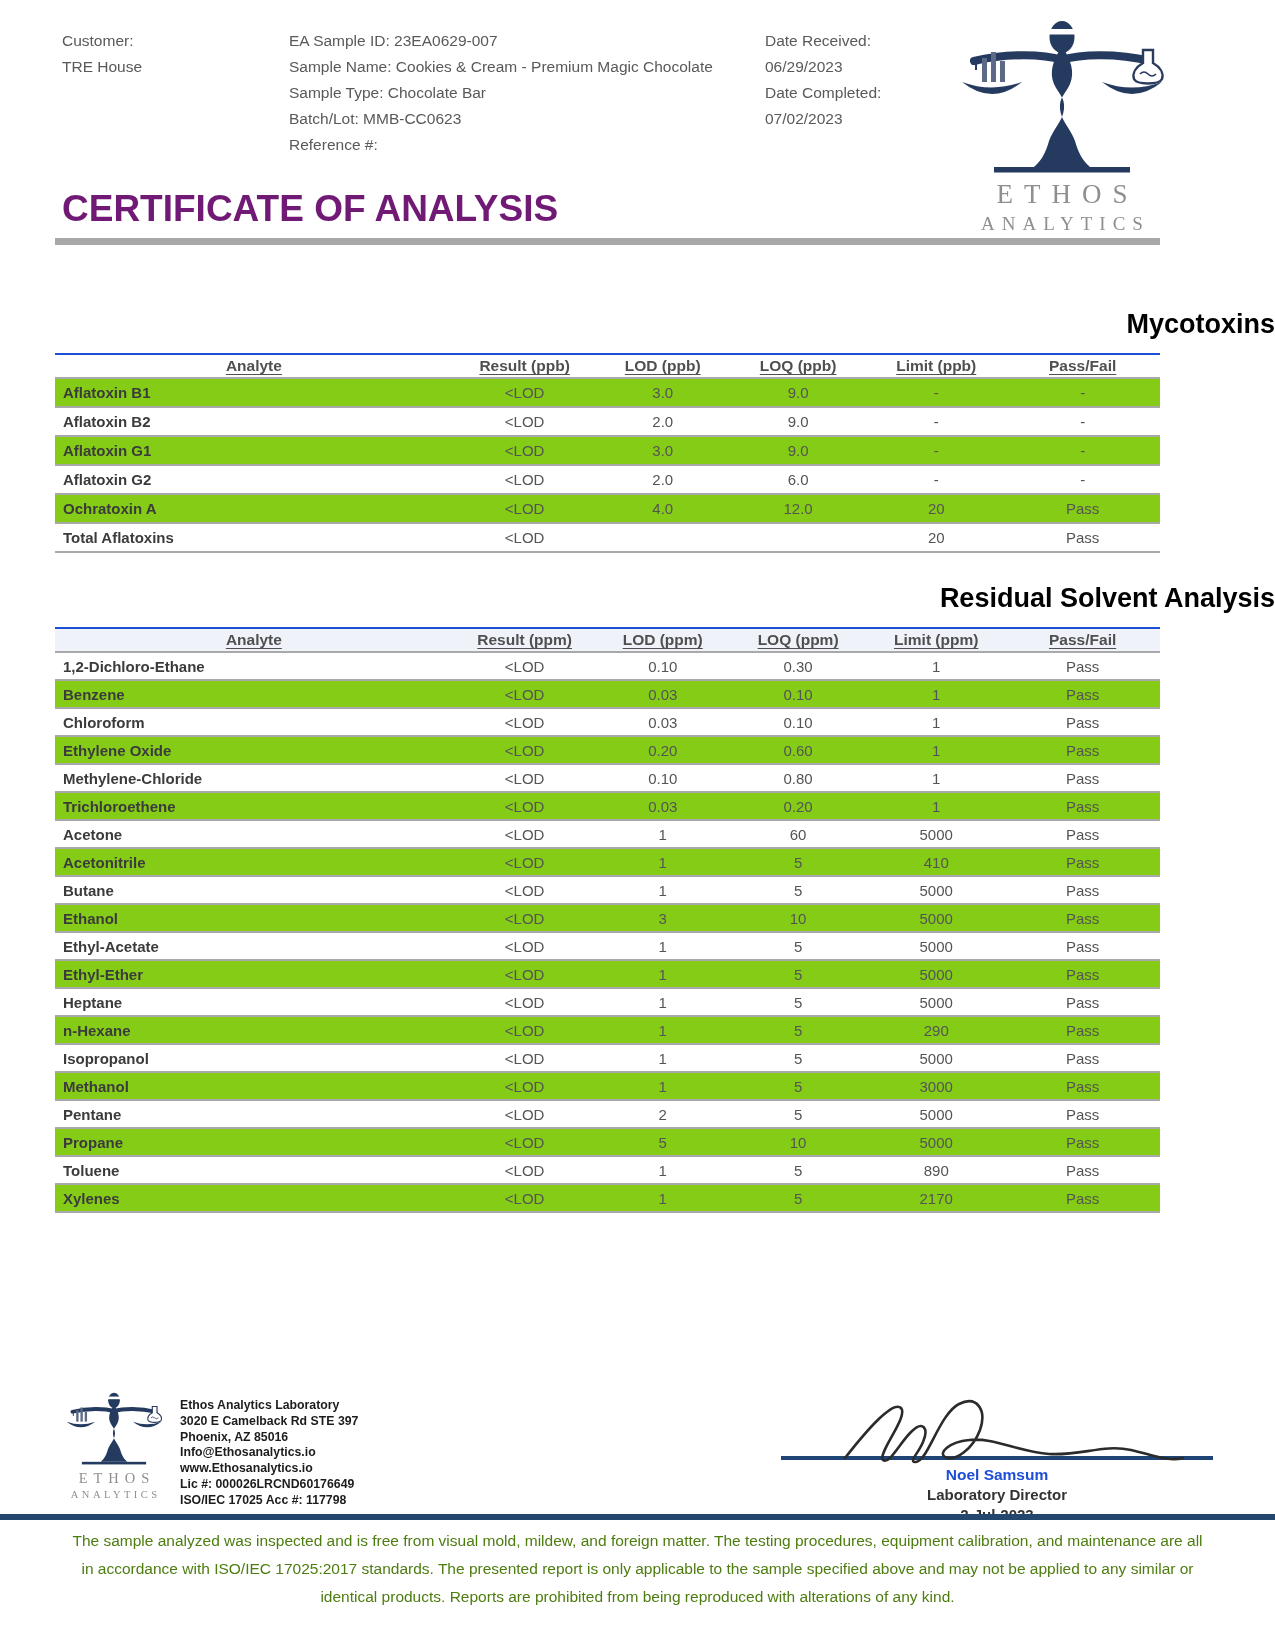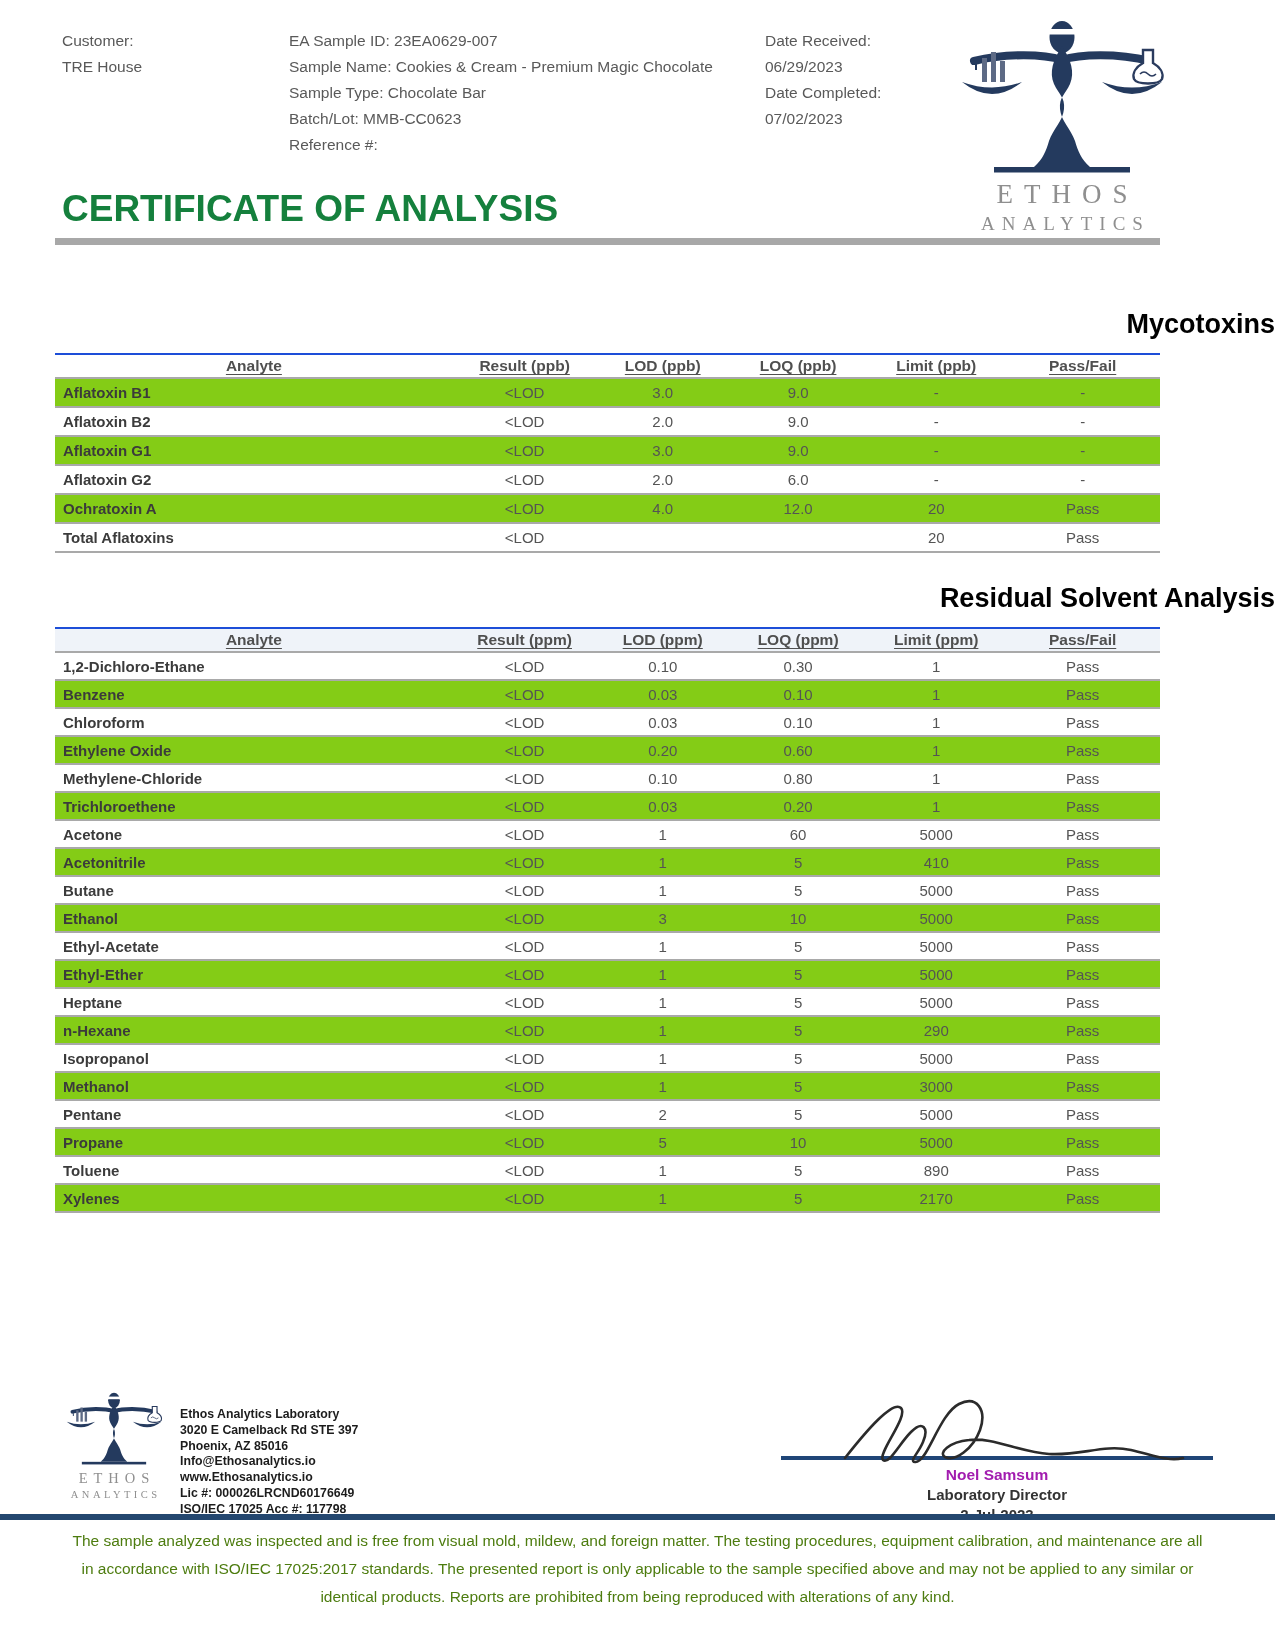--- a/index.html
+++ b/index.html
@@ -12,21 +12,21 @@
   .hdr-line { font-size:15.5px; line-height:26px; color:#595959; }
   .customer-block { position:absolute; left:0; top:2px; }
   .sample-block { position:absolute; left:227px; top:2px; }
   .dates-block { position:absolute; left:703px; top:2px; }
 
   .top-logo { position:absolute; left:890px; top:-6px; width:220px; text-align:center; }
   .logo-word1 { font-family:"Liberation Serif", serif; color:#8f8f8f; font-size:27px; letter-spacing:11px; margin-top:2px; text-indent:11px; }
   .logo-word2 { font-family:"Liberation Serif", serif; color:#8f8f8f; font-size:19px; letter-spacing:7px; margin-top:3px; text-indent:7px; }
 
   
-  .doc-title { margin:8px 62px 0; font-size:37px; font-weight:bold; color:#15803d; letter-spacing:0px; line-height:42px; }
+  .doc-title { margin:8px 62px 0; font-size:37px; font-weight:bold; color:#701a75; letter-spacing:0px; line-height:42px; }
   .title-bar { margin:8px 55px 0; width:1105px; height:7px; background:#a8a8a8; }
 
   
   .section-title { margin:0 0 0 62px; font-size:27px; font-weight:bold; color:#000000; line-height:34px;text-align:right; }
   .sec-myco { margin-top:62px; }
   .sec-resid { margin-top:28px; }
 
   table.coa { margin:12px 55px 0; width:1105px; border-collapse:collapse; table-layout:fixed; }
   table.coa th, table.coa td { overflow:hidden; white-space:nowrap; }
   table.coa thead tr { border-top:2px solid #1d4ed8; border-bottom:2px solid #a9a9a9; height:24px; }
@@ -39,27 +39,27 @@
   table.coa tbody tr.tint { background:#84cc16; }
   table.coa td { font-size:15px; color:#545454; text-align:center; padding:1px 4px; }
   table.coa td.analyte { text-align:left; font-weight:bold; color:#3b3b3b; padding-left:8px; font-size:15px; }
 
   
   .footer { position:absolute; top:1392px; left:62px; right:62px; }
   .footer-left { position:absolute; left:0; top:0; display:flex; }
   .mini-logo { width:104px; text-align:center; }
   .mini-word1 { font-family:"Liberation Serif", serif; color:#8f8f8f; font-size:14.5px; letter-spacing:6px; margin-top:1px; text-indent:6px; }
   .mini-word2 { font-family:"Liberation Serif", serif; color:#8f8f8f; font-size:10.5px; letter-spacing:3.5px; margin-top:2px; text-indent:3.5px; }
-  .lab-lines { margin-left:14px; margin-top:15px; }
+  .lab-lines { margin-left:14px; margin-top:6px; }
   .lab-lines div { font-size:12.3px; font-weight:bold; color:#1c1c1c; line-height:15.8px; }
 
   .sig-block { position:absolute; right:0; top:0; width:432px; text-align:center; }
   .sig-svg { display:block; margin:0 auto -14px; }
   .sig-line { height:4px; background:#1f4577; width:100%; }
-  .sig-name { margin-top:5px; font-size:15.5px; font-weight:bold; color:#a21caf; line-height:20px; }
+  .sig-name { margin-top:5px; font-size:15.5px; font-weight:bold; color:#1d4ed8; line-height:20px; }
   .sig-role { font-size:15px; font-weight:bold; color:#333; line-height:20px; }
   .sig-date { font-size:15px; font-weight:bold; color:#333; line-height:20px; }
 
   .bottom-bar { position:absolute; left:0; right:0; top:1514px; height:6px; background:#24476f; }
   .disclaimer { position:absolute; top:1527px; left:72px; right:72px; text-align:center;
                 font-size:15.5px; color:#4d7c0f; line-height:28px; }
 </style>
 </head>
 <body>
 

